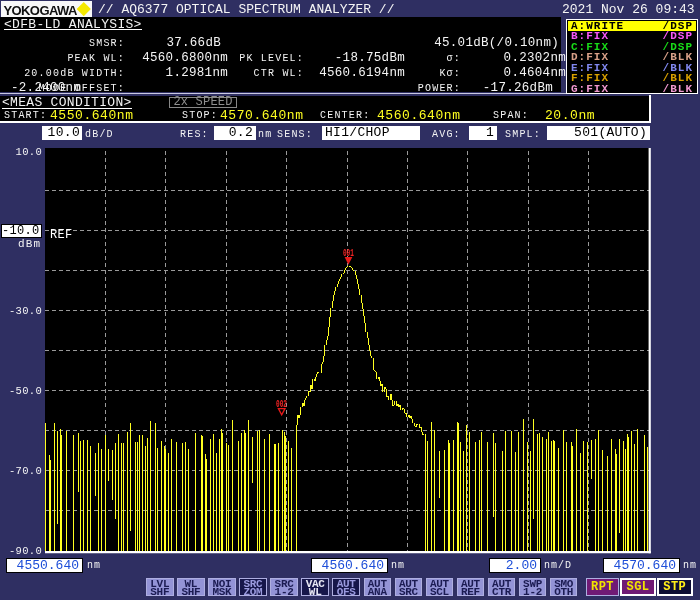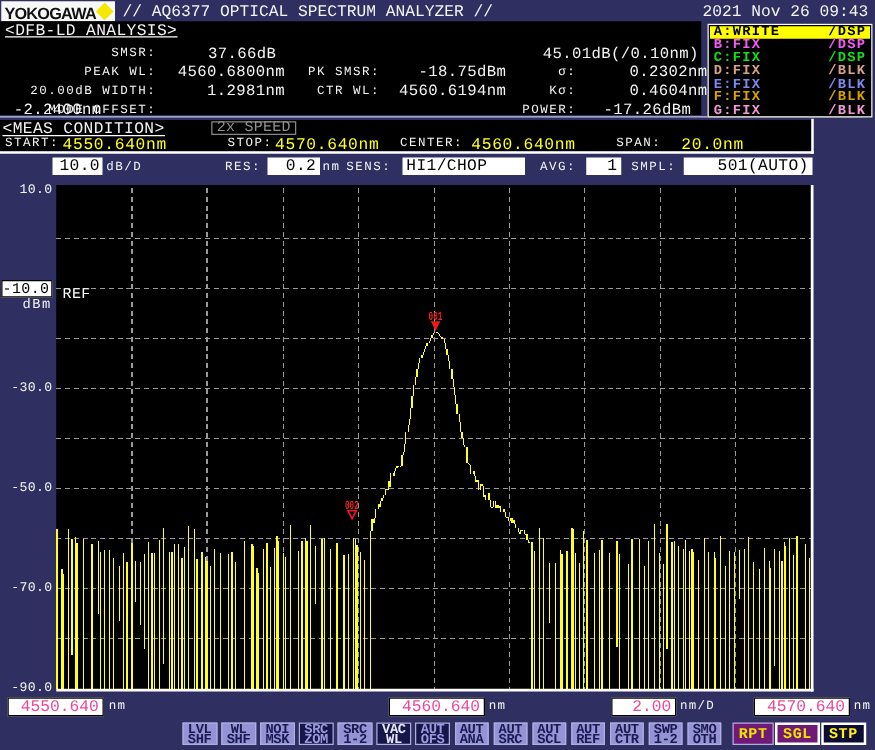--- a/index.html
+++ b/index.html
@@ -8,21 +8,21 @@
 .val { font-size:12.5px; letter-spacing:0.3px;margin-left:11px; }
 .yv { color:#ffff21; font-size:13px; letter-spacing:0.55px; }
 .trow { position:absolute; left:1px; right:1px; height:10.5px; font-size:11px; font-weight:bold; letter-spacing:1px; line-height:10.2px; padding:0 3px; }
 .trow .rt { position:absolute; right:3px; top:0; }
 .key { position:absolute; top:578px; width:27.5px; height:17.5px; background:#9393d6; color:#1b1b52; font-size:11px; font-weight:bold; line-height:8.2px; text-align:center; letter-spacing:-0.3px; padding-top:1px; border:1px solid #aeaee0; }
 .key.inv { background:#16164a; color:#9a9ade; }
 .rkey { position:absolute; top:578px; width:33px; height:17.5px; background:#701a75; color:#f0e300; font-size:12px; font-weight:bold; letter-spacing:0.5px; line-height:16px; text-align:center; border:1px solid #aeaee0; }
 .mk { font:bold 10px "Liberation Mono",monospace; fill:#f02424; text-anchor:middle; }
 .yl { position:absolute; left:0; width:42px; text-align:right; font-size:10.5px; letter-spacing:0.3px; }
 .wbox { position:absolute; background:#fff; color:#000; font-size:13px; letter-spacing:0.3px; line-height:13.5px; }
-.xbox { position:absolute; top:558px; height:14.5px; background:#fff; color:#ec4899; border:1px solid #000; font-size:13px; line-height:13px; text-align:right; padding:0 3px; }
+.xbox { position:absolute; top:558px; height:14.5px; background:#fff; color:#1d4ed8; border:1px solid #000; font-size:13px; line-height:13px; text-align:right; padding:0 3px; }
 .xu { position:absolute; top:560px; font-size:10px; letter-spacing:1px; }
 </style></head>
 <body>
 <div id="scr">
 
 <div class="ab" style="left:0;top:0;width:700px;height:17px;background:#2f2f62"></div>
 <div class="ab" style="left:1px;top:1px;width:90.5px;height:15.5px;background:#f8f8f8"></div>
 <div class="ab" style="left:3.5px;top:3px;font-family:'Liberation Sans',sans-serif;font-weight:bold;font-size:13px;letter-spacing:-0.6px;color:#101010">YOKOGAWA</div>
 <div class="ab" style="left:78.5px;top:4px;width:9.5px;height:9.5px;background:#f5e800;transform:rotate(45deg)"></div>
 <div class="ab" style="left:98px;top:2px;font-size:13px">// AQ6377 OPTICAL SPECTRUM ANALYZER //</div>
@@ -32,21 +32,21 @@
 <div class="ab" style="left:0;top:92.5px;width:690px;height:1.5px;background:#c9c9e2"></div>
 <div class="ab" style="left:4px;top:19.5px;font-size:13px;letter-spacing:0.3px;line-height:9px;padding-top:0px;border-bottom:1px solid #fff">&lt;DFB-LD ANALYSIS&gt;</div>
 <div class="ab lbl" style="left:0;top:38px;width:125px;text-align:right">SMSR:</div>
 <div class="ab lbl" style="left:0;top:53px;width:125px;text-align:right">PEAK WL:</div>
 <div class="ab lbl" style="left:0;top:68px;width:125px;text-align:right">20.00dB WIDTH:</div>
 <div class="ab lbl" style="left:0;top:83px;width:125px;text-align:right">MODE OFFSET:</div>
 <div class="ab val" style="left:0;top:36px;width:210px;text-align:right">37.66dB</div>
 <div class="ab val" style="left:0;top:51px;width:217px;text-align:right">4560.6800nm</div>
 <div class="ab val" style="left:0;top:66px;width:217px;text-align:right">1.2981nm</div>
 <div class="ab val" style="left:0;top:81px;width:217px;">-2.2400nm</div>
-<div class="ab lbl" style="left:0;top:53px;width:304px;text-align:right">PK SMSR:</div>
+<div class="ab lbl" style="left:0;top:53px;width:304px;text-align:right">PK LEVEL:</div>
 <div class="ab lbl" style="left:0;top:68px;width:304px;text-align:right">CTR WL:</div>
 <div class="ab val" style="left:0;top:51px;width:394px;text-align:right">-18.75dBm</div>
 <div class="ab val" style="left:0;top:66px;width:394px;text-align:right">4560.6194nm</div>
 <div class="ab lbl" style="left:0;top:53px;width:461px;text-align:right">σ:</div>
 <div class="ab lbl" style="left:0;top:68px;width:461px;text-align:right">Kσ:</div>
 <div class="ab lbl" style="left:0;top:83px;width:461px;text-align:right">POWER:</div>
 <div class="ab val" style="left:0;top:36px;width:548px;text-align:right">45.01dB(/0.10nm)</div>
 <div class="ab val" style="left:0;top:51px;width:555px;text-align:right">0.2302nm</div>
 <div class="ab val" style="left:0;top:66px;width:555px;text-align:right">0.4604nm</div>
 <div class="ab val" style="left:0;top:81px;width:542px;text-align:right">-17.26dBm</div>

